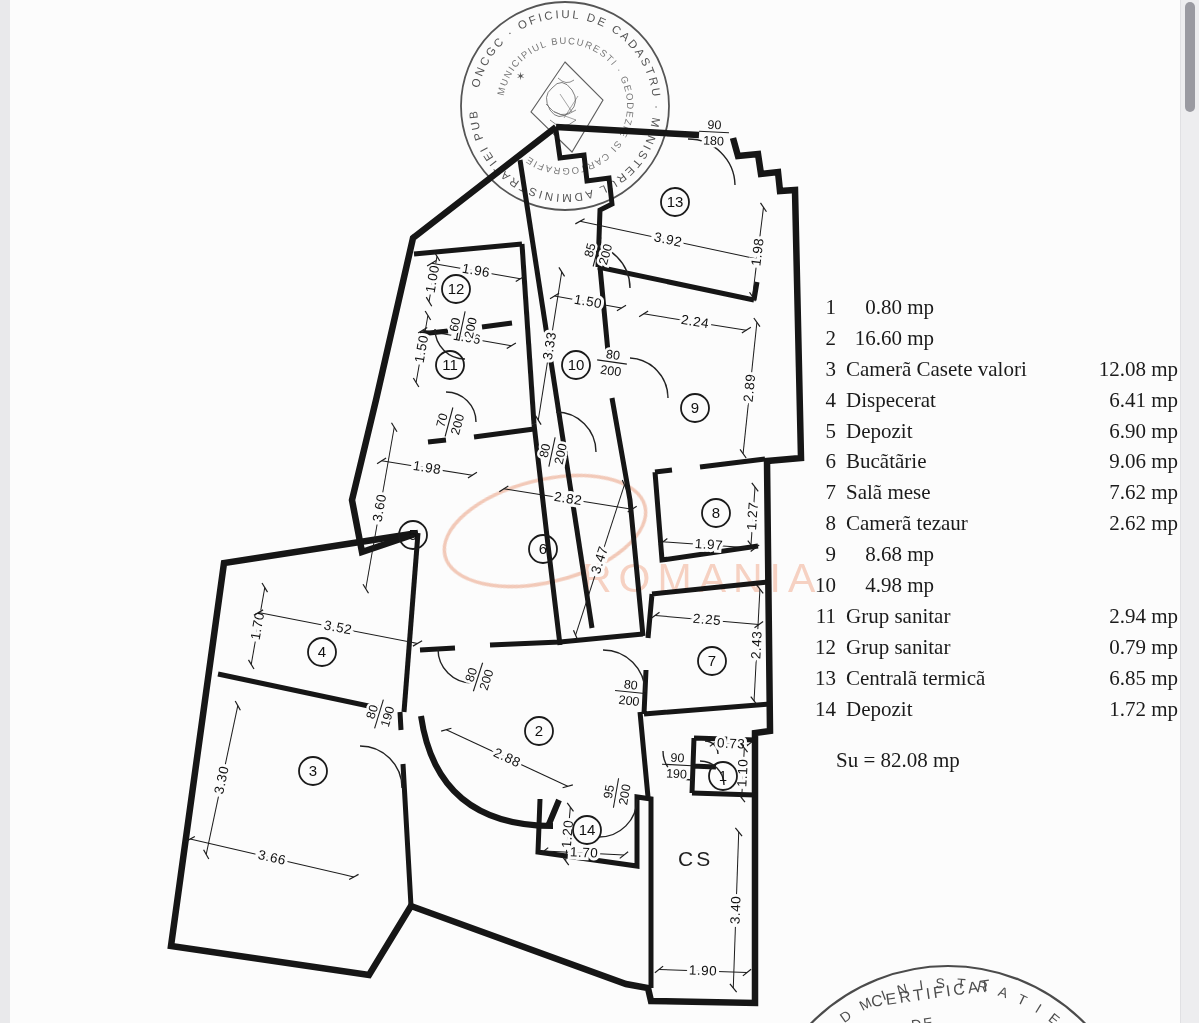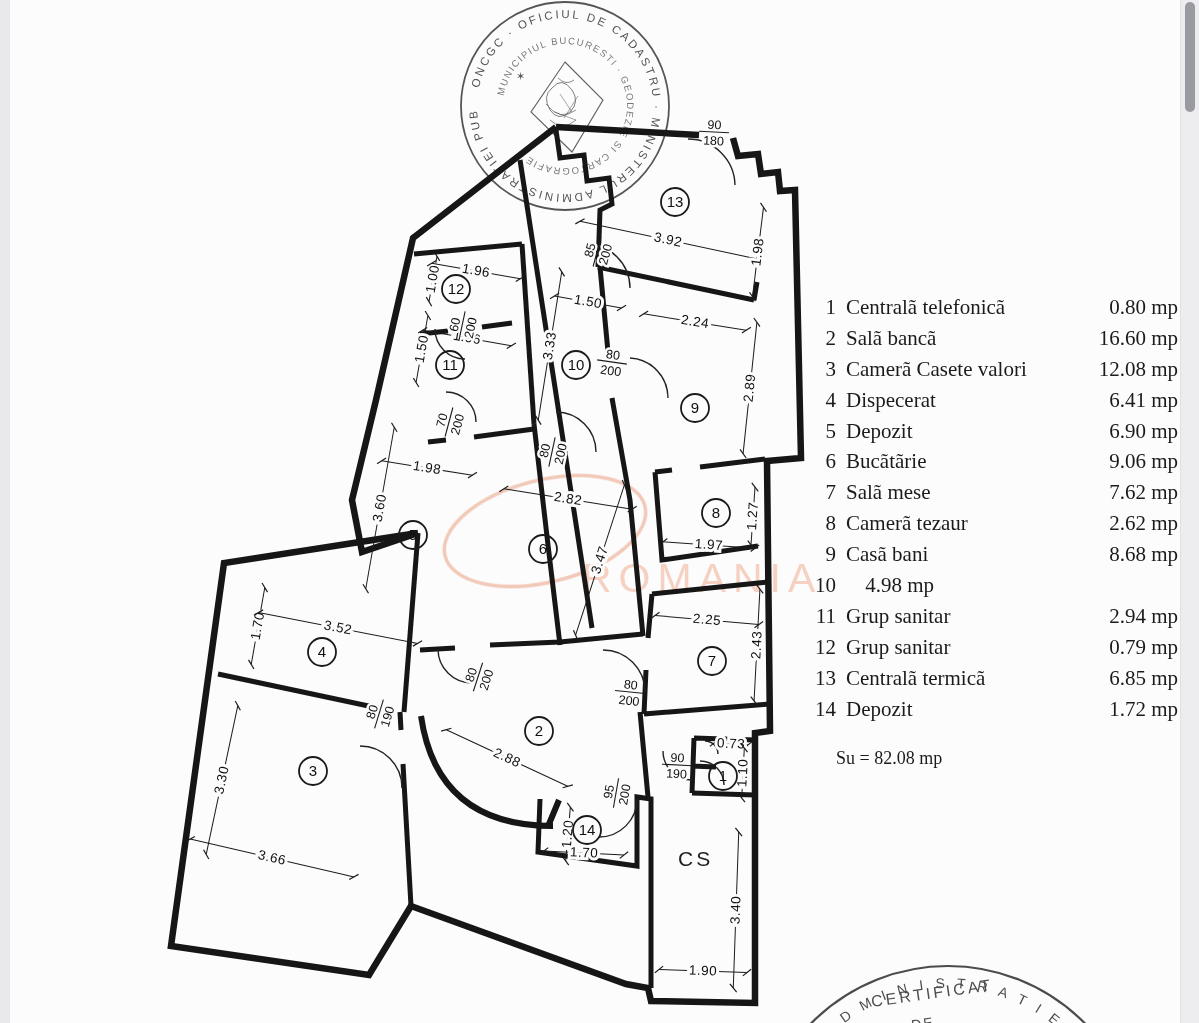--- a/index.html
+++ b/index.html
@@ -14,21 +14,21 @@
   .legend{
     position:absolute;left:810px;top:295px;width:368px;
     font-family:"Liberation Serif",serif;color:#1b1b1b;
   }
   .legend-row{display:flex;align-items:baseline;height:30.9px;font-size:21px;}
   .legend-num{width:26px;text-align:right;flex:0 0 auto;}
   .legend-name{margin-left:10px;flex:1 1 auto;white-space:nowrap;}
   .legend-area{flex:0 0 auto;width:98px;text-align:right;white-space:pre;}
   .legend-total{
     position:absolute;left:836px;top:748px;
-    font-family:"Liberation Serif",serif;font-size:18px;color:#1b1b1b;
+    font-family:"Liberation Serif",serif;font-size:21px;color:#1b1b1b;
   }
 </style>
 </head>
 <body>
 
 <div class="edge-left"></div>
 
 <svg id="plan-svg" width="1199" height="1023" viewBox="0 0 1199 1023">
 
   <g opacity="0.8">
@@ -401,26 +401,24 @@
         <text x="0" y="5" text-anchor="middle" font-size="15" fill="#101010" font-family="Liberation Sans, sans-serif">14</text>
       </g>
     </g>
 
   <text id="cs-label" font-size="21" letter-spacing="3" fill="#1f1f1f" font-family="Liberation Sans, sans-serif" x="678" y="866">CS</text>
 </svg>
 
 <div class="legend" id="legend">
     <div class="legend-row">
       <span class="legend-num">1</span>
-      <span class="legend-name">Centralã telefonicã</span>
       <span class="legend-area">0.80 mp</span>
     </div>
     <div class="legend-row">
       <span class="legend-num">2</span>
-      <span class="legend-name">Salã bancã</span>
       <span class="legend-area">16.60 mp</span>
     </div>
     <div class="legend-row">
       <span class="legend-num">3</span>
       <span class="legend-name">Camerã Casete valori</span>
       <span class="legend-area">12.08 mp</span>
     </div>
     <div class="legend-row">
       <span class="legend-num">4</span>
       <span class="legend-name">Dispecerat</span>
@@ -441,21 +439,20 @@
       <span class="legend-name">Salã mese</span>
       <span class="legend-area">7.62 mp</span>
     </div>
     <div class="legend-row">
       <span class="legend-num">8</span>
       <span class="legend-name">Camerã tezaur</span>
       <span class="legend-area">2.62 mp</span>
     </div>
     <div class="legend-row">
       <span class="legend-num">9</span>
-      <span class="legend-name">Casã bani</span>
       <span class="legend-area">8.68 mp</span>
     </div>
     <div class="legend-row">
       <span class="legend-num">10</span>
       <span class="legend-area">4.98 mp</span>
     </div>
     <div class="legend-row">
       <span class="legend-num">11</span>
       <span class="legend-name">Grup sanitar</span>
       <span class="legend-area">2.94 mp</span>

